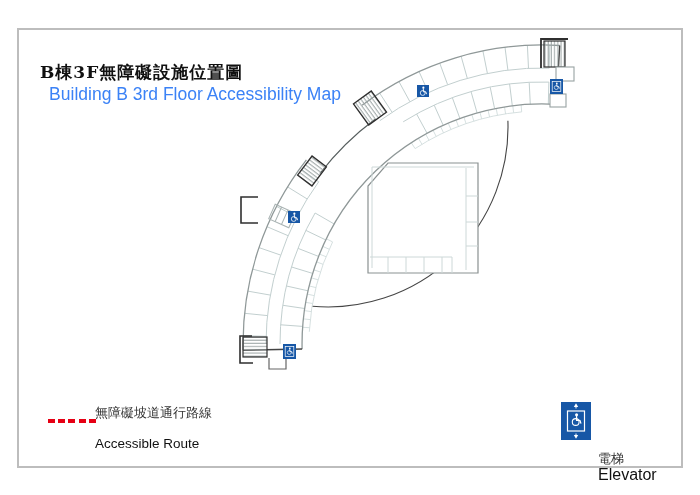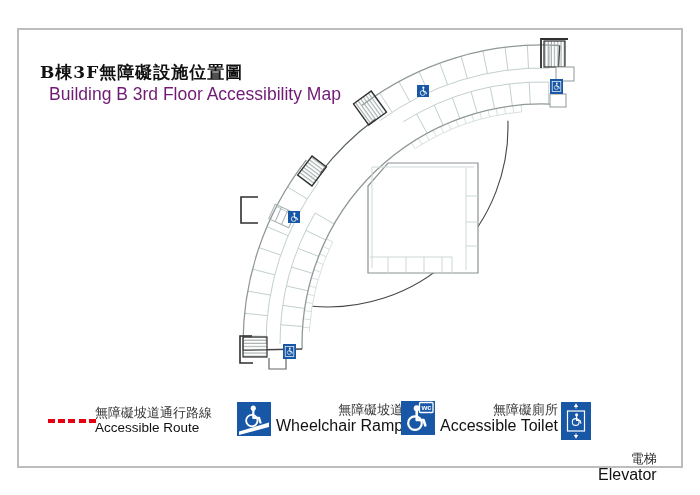--- a/index.html
+++ b/index.html
@@ -4,25 +4,25 @@
 <style>
   html,body{margin:0;padding:0;background:#fff;}
   .stage{position:relative;width:700px;height:495px;background:#fff;overflow:hidden;
          font-family:"Liberation Sans",sans-serif;}
   .frame{position:absolute;left:17px;top:28px;width:662px;height:436px;
          border:2px solid #bdbdbd;}
   .title-zh{position:absolute;left:40px;top:61px;width:250px;text-align:left;
             font-family:"DejaVu Serif",serif;font-size:17px;font-weight:600;
             letter-spacing:1px;color:#111;white-space:nowrap;}
   .title-en{position:absolute;left:38px;top:84px;width:314px;text-align:center;
-            font-size:17.5px;color:#701a75;white-space:nowrap;}
+            font-size:17.5px;color:#3b82f6;white-space:nowrap;}
   #plan-svg{position:absolute;left:0;top:0;}
   .legend-item{position:absolute;}
-  .lg-zh{font-family:"DejaVu Serif",serif;font-size:13px;color:#333;line-height:14px;white-space:nowrap;text-align:right;}
-  .lg-en-sm{font-size:13.5px;color:#111;line-height:16px;white-space:nowrap;}
+  .lg-zh{font-family:"DejaVu Serif",serif;font-size:13px;color:#333;line-height:14px;white-space:nowrap;}
+  .lg-en-sm{font-size:13.5px;color:#111;line-height:16px;white-space:nowrap;margin-top:16px;}
   .lg-en{font-size:16px;color:#111;line-height:18px;white-space:nowrap;}
   .dashes{display:flex;gap:3.2px;align-items:center;}
   .dash{width:7px;height:3.6px;background:#e60014;}
   .lg-icon{position:absolute;left:0;top:0;}
   .lg-text{position:absolute;}
 </style>
 </head>
 <body>
 
 <div class="stage">
@@ -189,44 +189,21 @@
         <span class="dash"></span>
         <span class="dash"></span>
         <span class="dash"></span>
     </div>
     <div class="lg-text" style="left:49px;top:2px;">
       <div class="lg-zh">無障礙坡道通行路線</div>
       <div class="lg-en-sm">Accessible Route</div>
     </div>
   </div>
 
-  <div class="legend-item" style="left:237px;top:402px;width:160px;height:44px;">
-    <svg class="lg-icon" width="34" height="34">
-      <rect width="34" height="34" fill="#1757a6"></rect>
-      <polygon points="2,29.5 32,20.5 32,25 2,33" fill="#fff"></polygon>
-      <use href="#wheel-fig" transform="translate(3.5,2.5) scale(1.22)"></use>
-    </svg>
-    <div class="lg-text" style="left:39px;top:1px;">
-      <div class="lg-zh">無障礙坡道</div>
-      <div class="lg-en">Wheelchair Ramp</div>
-    </div>
-  </div>
-
-  <div class="legend-item" style="left:401px;top:400px;width:160px;height:46px;">
-    <svg class="lg-icon" width="34" height="35">
-      <rect y="1" width="34" height="34" fill="#1757a6"></rect>
-      <rect x="18.5" y="2.5" width="13.5" height="10" rx="1" stroke="#fff" stroke-width="1.3" fill="none"></rect>
-      <text x="25.4" y="10.2" text-anchor="middle" font-size="7.5" font-weight="bold" font-family="Liberation Sans, sans-serif" fill="#fff">wc</text>
-      <use href="#wheel-fig" transform="translate(0.5,4) scale(1.45)"></use>
-    </svg>
-    <div class="lg-text" style="left:39px;top:3px;">
-      <div class="lg-zh">無障礙廁所</div>
-      <div class="lg-en">Accessible Toilet</div>
-    </div>
-  </div>
+
 
   <div class="legend-item" style="left:561px;top:402px;width:130px;height:44px;">
     <svg class="lg-icon" width="30" height="38">
       <rect width="30" height="38" fill="#1757a6"></rect>
       <rect x="6.5" y="9" width="17" height="20" stroke="#fff" stroke-width="1.2" fill="none"></rect>
       <path d="M15,6.5 V2.8 M15,31.5 V35.2" stroke="#fff" stroke-width="1"></path>
       <polygon points="15,1.2 12.8,5 17.2,5" fill="#fff"></polygon>
       <polygon points="15,36.8 12.8,33 17.2,33" fill="#fff"></polygon>
       <use href="#wheel-fig" transform="translate(8,10.5) scale(0.72)"></use>
     </svg>

